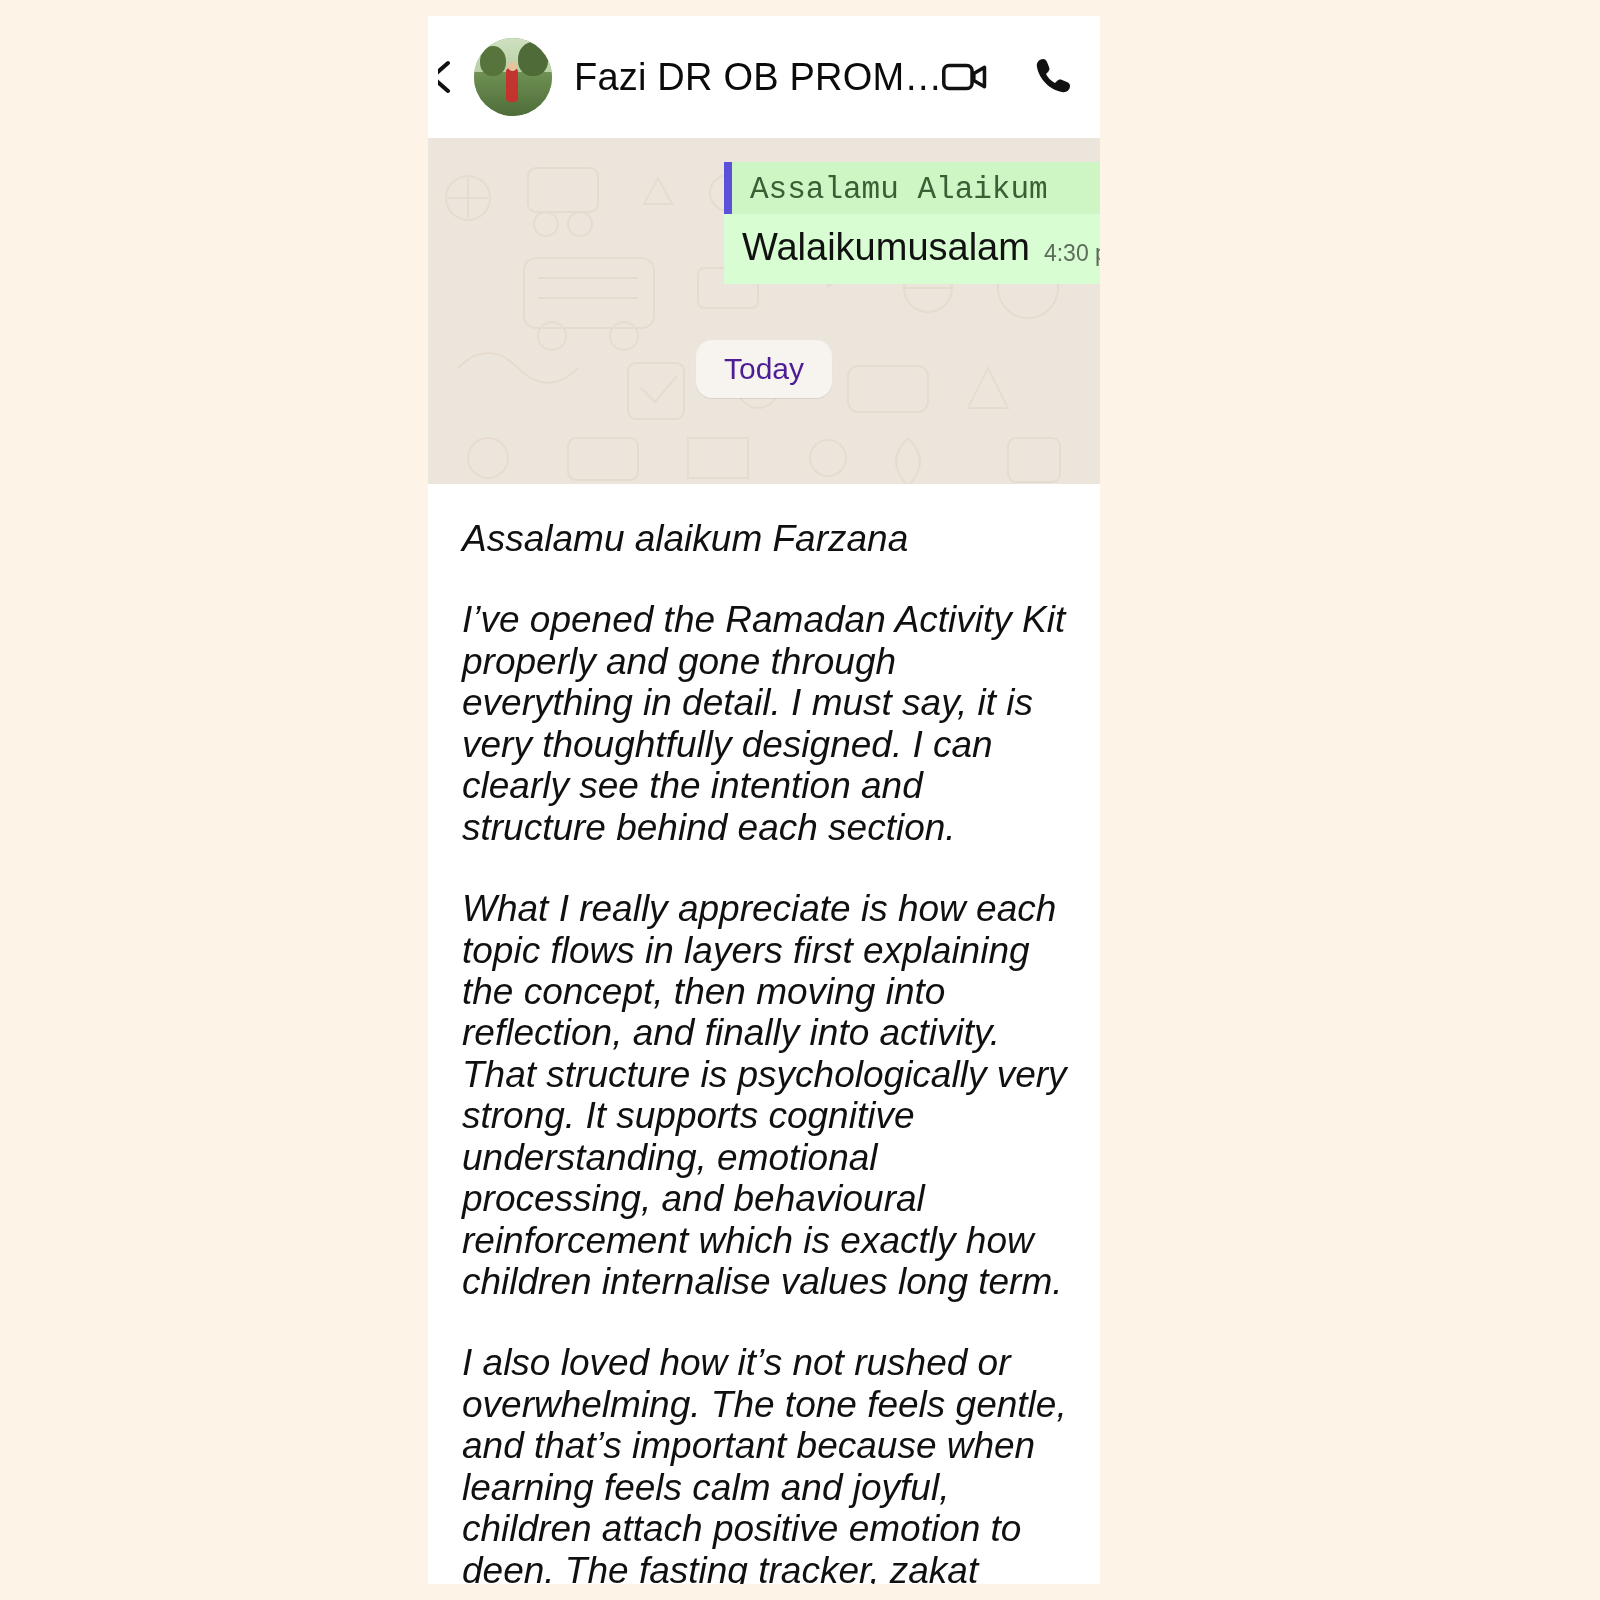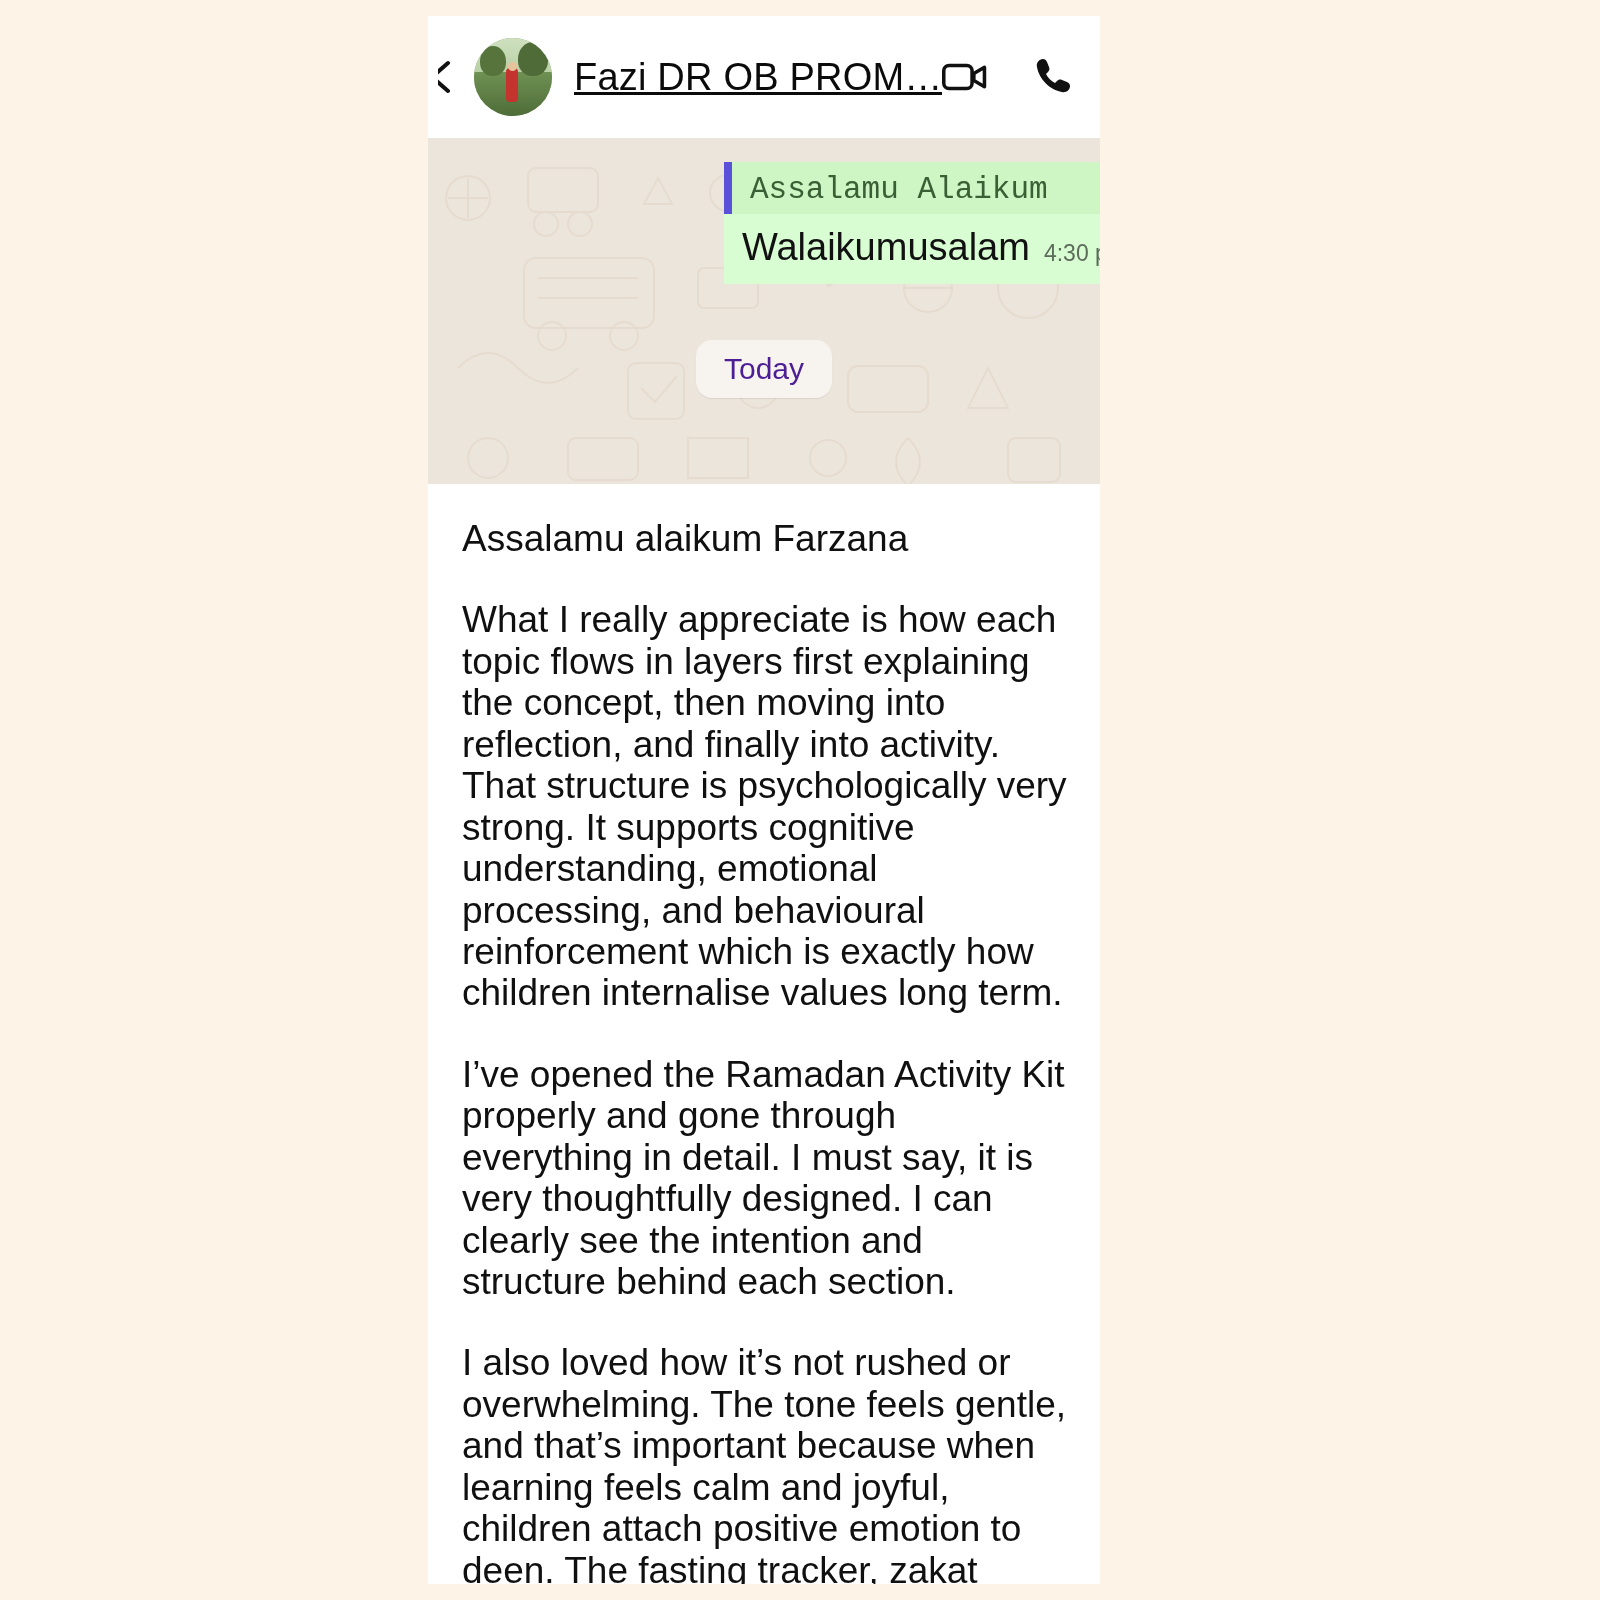--- a/index.html
+++ b/index.html
@@ -81,21 +81,20 @@
     position:absolute; left:34px; top:24px; width:9px; height:9px;
     background:#e7c39c; border-radius:50%;
   }
   .chat-title {
     flex: 1 1 auto;
     font-size: 38px;
     color: #0b0b0b;
     letter-spacing: 0.2px;
     white-space: nowrap;
     overflow: hidden;
-    text-decoration: underline;
   }
   .header-actions {
     display: flex;
     align-items: center;
     gap: 44px;
     padding-right: 8px;
   }
   .hdr-icon {
     width: 46px;
     height: 46px;
@@ -186,20 +185,21 @@
     width: 672px;
     background: #ffffff;
     padding: 34px 30px 30px 34px;
     box-sizing: border-box;
     font-size: 37px;
     line-height: 1.12;
     color: #101010;
   }
   .bubble-in p {
     margin: 0 0 40px 0;
+    font-style: italic;
   }
   .bubble-in p:last-child { margin-bottom: 0; }
 
 </style>
 </head>
 <body>
 
 <div class="phone">
 
   <div class="chat-header">
@@ -284,19 +284,19 @@
       <div class="reply-text">Walaikumusalam</div>
       <div class="reply-time">4:30 pm</div>
     </div>
 
     <div class="day-divider">
       <div class="day-pill">Today</div>
     </div>
 
     <div class="bubble-in">
       <p>Assalamu alaikum Farzana</p>
+      <p>I’ve opened the Ramadan Activity Kit properly and gone through everything in detail. I must say, it is very thoughtfully designed. I can clearly see the intention and structure behind each section.</p>
       <p>What I really appreciate is how each topic flows in layers first explaining the concept, then moving into reflection, and finally into activity. That structure is psychologically very strong. It supports cognitive understanding, emotional processing, and behavioural reinforcement which is exactly how children internalise values long term.</p>
-      <p>I’ve opened the Ramadan Activity Kit properly and gone through everything in detail. I must say, it is very thoughtfully designed. I can clearly see the intention and structure behind each section.</p>
       <p>I also loved how it’s not rushed or overwhelming. The tone feels gentle, and that’s important because when learning feels calm and joyful, children attach positive emotion to deen. The fasting tracker, zakat section, reflection prompts, and even the standalone activities all support habit formation, empathy building, and self-regulation in a very natural way.</p>
     </div>
 
   </div>
 </div>
 
 </body></html>

